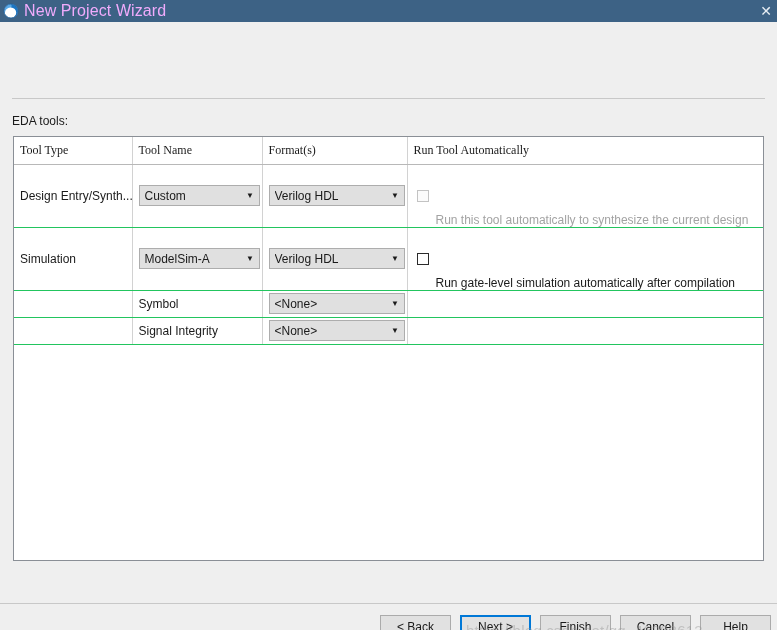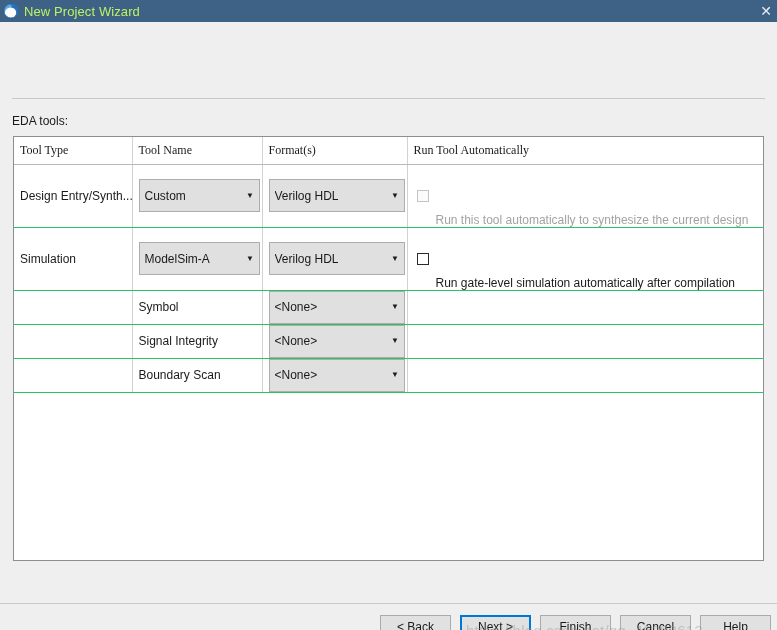--- a/index.html
+++ b/index.html
@@ -28,22 +28,22 @@
   }
   .titlebar-icon {
     width: 16px;
     height: 16px;
     margin-left: 3px;
     margin-right: 5px;
     flex: 0 0 auto;
     display: block;
   }
   .titlebar-title {
-    color: #bef264;
-    font-size: 13px;
+    color: #f0abfc;
+    font-size: 16px;
     letter-spacing: 0.1px;
     white-space: nowrap;
   }
   .titlebar-close {
     position: absolute;
     right: -2px;
     top: 0;
     width: 26px;
     height: 22px;
     display: flex;
@@ -135,21 +135,21 @@
     border-bottom: 1px solid #b8b8b8;
     font-family: Liberation Serif, serif;
   }
   table.eda td.last, table.eda th.last { border-right: none; }
 
   
   .combo {
     position: relative;
     display: flex;
     align-items: center;
-    height: 33px;
+    height: 21px;
     margin: 0 2px 0 0;
     background: #e0e0e0;
     border: 1px solid #adadad;
     box-sizing: border-box;
     padding-left: 5px;
     font-size: 12px;
     color: #1a1a1a;
     cursor: default;
     overflow: hidden;
     gap: 32px;
@@ -335,31 +335,20 @@
             <td></td>
             <td>Signal Integrity</td>
             <td class="cell-combo">
               <div class="combo">
                 <span class="combo-text">&lt;None&gt;</span>
                 <span class="combo-arrow">▼</span>
               </div>
             </td>
             <td class="last"></td>
           </tr>
-          <tr>
-            <td></td>
-            <td>Boundary Scan</td>
-            <td class="cell-combo">
-              <div class="combo">
-                <span class="combo-text">&lt;None&gt;</span>
-                <span class="combo-arrow">▼</span>
-              </div>
-            </td>
-            <td class="last"></td>
-          </tr>
         </tbody>
     </table>
   </div>
 
   <div class="foot-sep"></div>
 
   <div class="buttons" id="button-bar">
       <div class="btn">&lt; Back</div>
       <div class="btn focus">Next &gt;</div>
       <div class="btn">Finish</div>

